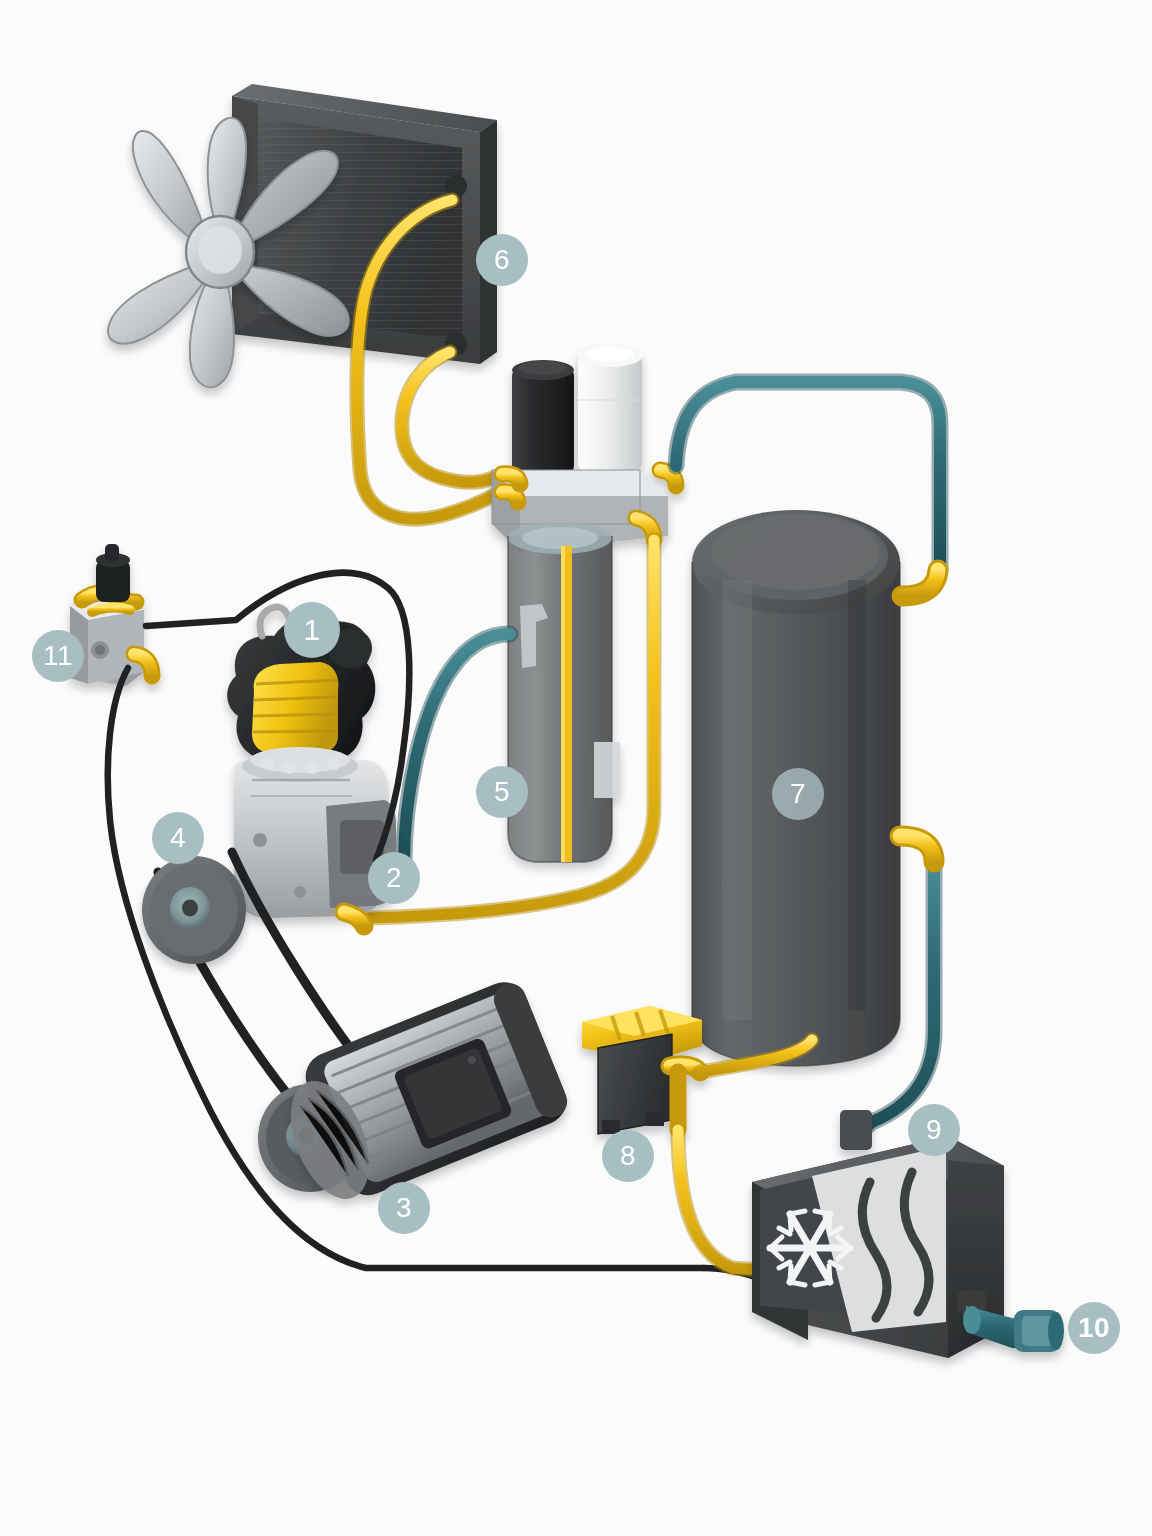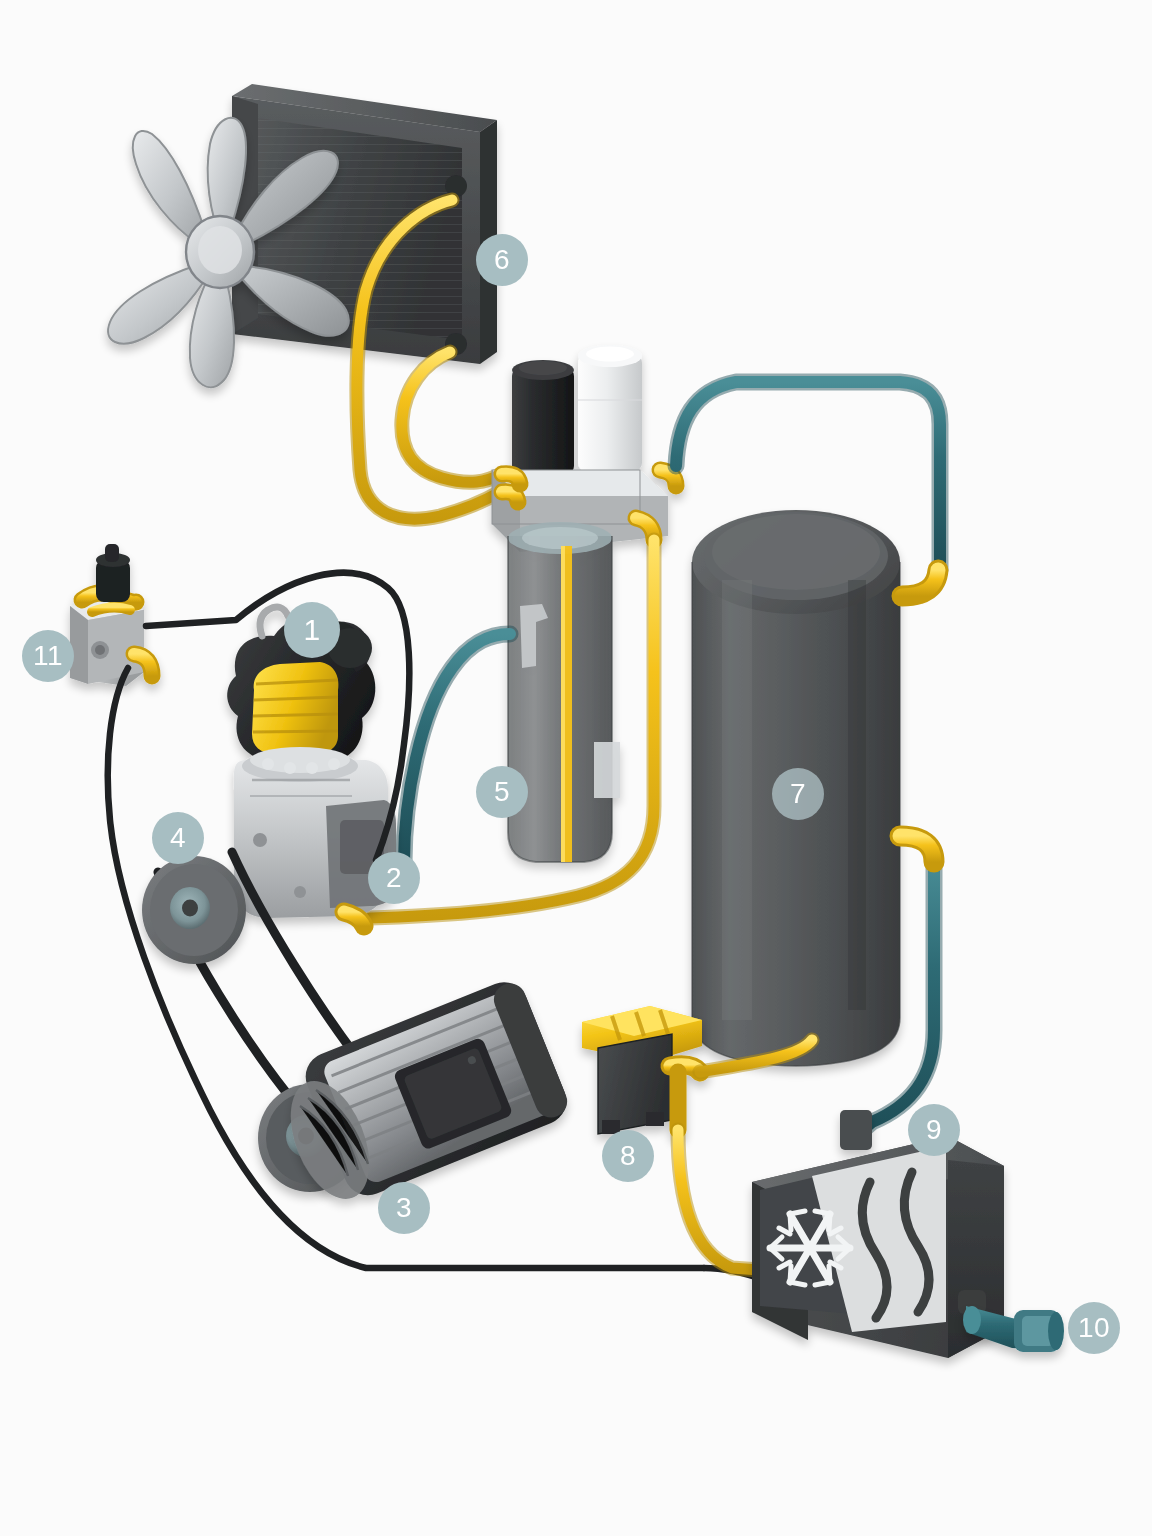--- a/index.html
+++ b/index.html
@@ -573,20 +573,20 @@
   </div>
   <div class="badge size-md on-dark" style="left:772px;top:768px;">
     <span>7</span>
   </div>
   <div class="badge size-md on-light" style="left:602px;top:1130px;">
     <span>8</span>
   </div>
   <div class="badge size-md on-light" style="left:908px;top:1104px;">
     <span>9</span>
   </div>
-  <div class="badge size-md on-light" style="left:1068px;top:1302px;">
+  <div class="badge size-md on-light" style="left:1068px;top:1302px;font-weight:bold;">
     <span>10</span>
   </div>
-  <div class="badge size-md on-light" style="left:22px;top:630px;">
+  <div class="badge size-md on-light" style="left:32px;top:630px;">
     <span>11</span>
   </div>
 
 </div>
 
 </body></html>

